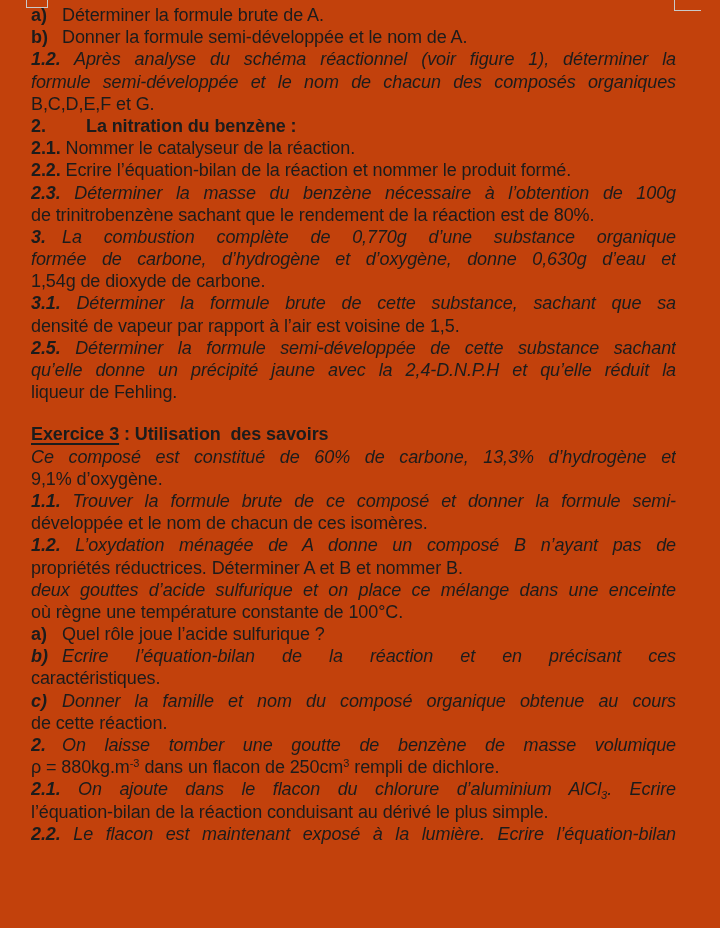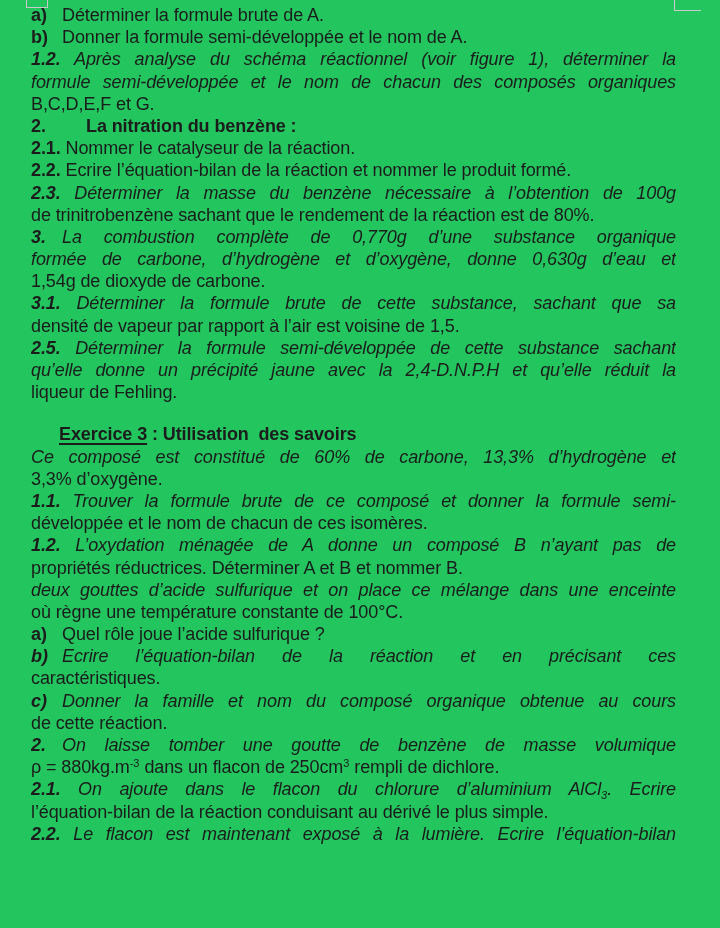--- a/index.html
+++ b/index.html
@@ -1,20 +1,20 @@
 <!DOCTYPE html>
 <html><head>
 <meta charset="utf-8">
 <style>
   html, body { margin: 0; padding: 0; background: #ffffff; }
   .page {
     position: relative;
     width: 720px;
     height: 928px;
-    background: #22c55e;
+    background: #c2410c;
     overflow: hidden;
     font-family: "Liberation Sans", "DejaVu Sans", sans-serif;
     color: #1c1c1c;
   }
   #doc {
     position: absolute;
     left: 31px;
     top: 4px;
     width: 645px;
   }
@@ -23,21 +23,21 @@
     line-height: 22.2px;
     height: 22.2px;
     letter-spacing: -0.1px;
     overflow: hidden;
     text-align: justify;
     text-align-last: left;
   }
   .line.just { text-align-last: justify; font-style: italic; }
   .line.spacer { height: 20px; }
   .b { font-weight: 700; }
-  .u { text-decoration: underline; text-underline-offset: 3px; text-decoration-thickness: 1.5px; margin-left: 28px; }
+  .u { text-decoration: underline; text-underline-offset: 3px; text-decoration-thickness: 1.5px; }
   .m { display: inline-block; min-width: 31px; }
   .m.wide { min-width: 55px; }
   .sup { font-size: 11px; position: relative; top: -6px; letter-spacing: 0; }
   .sub { font-size: 11px; position: relative; top: 4px; letter-spacing: 0; }
   .frag {
     position: absolute;
     top: 0;
     border: 1.6px solid #c9c9c9;
     border-top: none;
     background: transparent;
@@ -66,21 +66,21 @@
       <div class="line just"><span class="">formée de carbone, d’hydrogène et d’oxygène, donne 0,630g d’eau et</span></div>
       <div class="line"><span class="">1,54g de dioxyde de carbone.</span></div>
       <div class="line just"><span class="b">3.1.</span><span class=""> Déterminer la formule brute de cette substance, sachant que sa</span></div>
       <div class="line"><span class="">densité de vapeur par rapport à l’air est voisine de 1,5.</span></div>
       <div class="line just"><span class="b">2.5.</span><span class=""> Déterminer la formule semi-développée de cette substance sachant</span></div>
       <div class="line just"><span class="">qu’elle donne un précipité jaune avec la 2,4-D.N.P.H et qu’elle réduit la</span></div>
       <div class="line"><span class="">liqueur de Fehling.</span></div>
       <div class="line spacer"></div>
       <div class="line"><span class="b u">Exercice 3</span><span class="b"> : Utilisation&nbsp; des savoirs</span></div>
       <div class="line just"><span class="">Ce composé est constitué de 60% de carbone, 13,3% d’hydrogène et</span></div>
-      <div class="line"><span class="">3,3% d’oxygène.</span></div>
+      <div class="line"><span class="">9,1% d’oxygène.</span></div>
       <div class="line just"><span class="b">1.1.</span><span class=""> Trouver la formule brute de ce composé et donner la formule semi-</span></div>
       <div class="line"><span class="">développée et le nom de chacun de ces isomères.</span></div>
       <div class="line just"><span class="b">1.2.</span><span class=""> L’oxydation ménagée de A donne un composé B n’ayant pas de</span></div>
       <div class="line"><span class="">propriétés réductrices. Déterminer A et B et nommer B.</span></div>
       <div class="line just"><span class="">deux gouttes d’acide sulfurique et on place ce mélange dans une enceinte</span></div>
       <div class="line"><span class="">où règne une température constante de 100°C.</span></div>
       <div class="line"><span class="b m">a)</span><span class="">Quel rôle joue l’acide sulfurique ?</span></div>
       <div class="line just"><span class="b m">b)</span><span class="">Ecrire l’équation-bilan de la réaction et en précisant ces</span></div>
       <div class="line"><span class="">caractéristiques.</span></div>
       <div class="line just"><span class="b m">c)</span><span class="">Donner la famille et nom du composé organique obtenue au cours</span></div>

